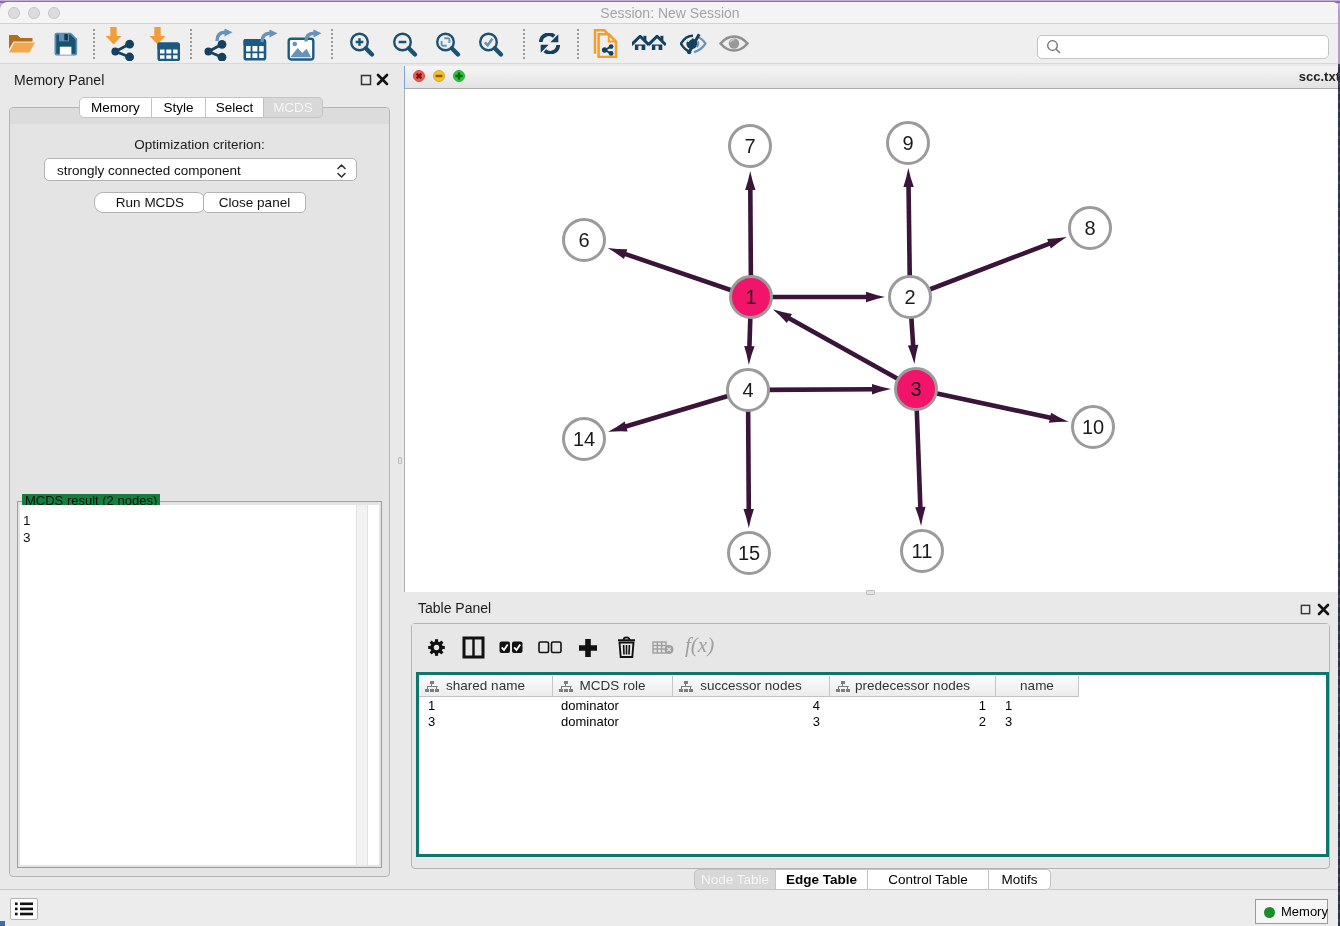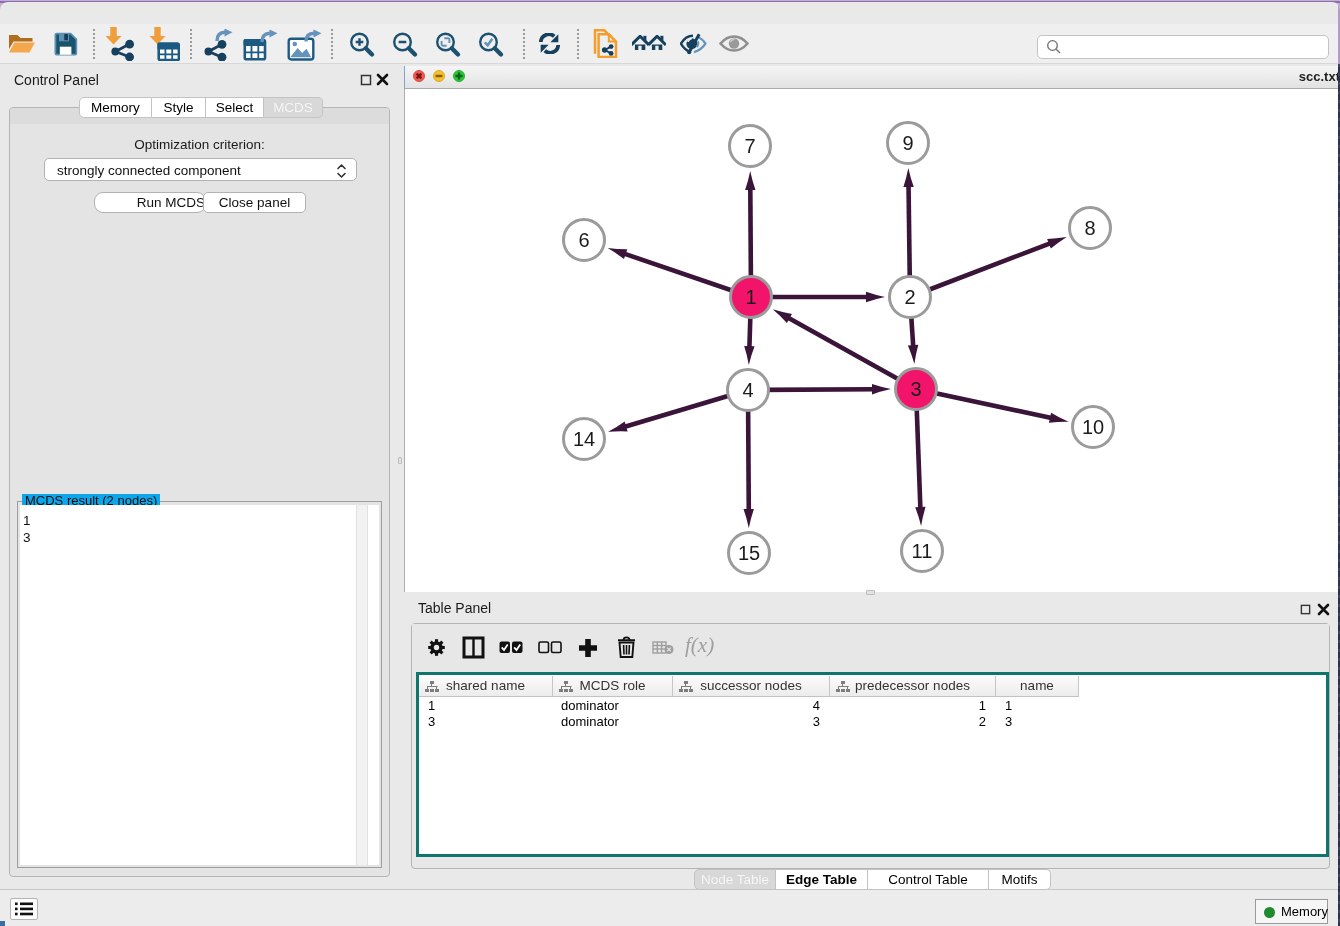--- a/index.html
+++ b/index.html
@@ -76,20 +76,26 @@
 
   
   #statusbar { position:absolute; left:0; right:0; bottom:0; height:37px;
                background:#ececec; border-top:1px solid #c8c8c8; }
 </style>
 </head>
 <body>
 <div id="topline"></div>
 <div id="win">
 
+  <div id="titlebar">
+    <div class="tl-dot" style="left:8px;"></div>
+    <div class="tl-dot" style="left:28px;"></div>
+    <div class="tl-dot" style="left:48px;"></div>
+    <div id="title-text">Session: New Session</div>
+  </div>
 
   <div id="toolbar">
     <div id="tb-icons">
 
       <svg class="abs" style="left:8px;top:8px" width="28" height="22" viewBox="0 0 28 22">
         <path d="M1 3 L9.5 3 L12.5 6 L24.5 6 L24.5 9.5 L5.5 9.5 L1 17 Z" fill="#b06e1c"></path>
         <path d="M6.3 10.5 L27 10.5 L21.5 20.5 L1 20.5 Z" fill="#f5a74e"></path>
       </svg>
 
       <svg class="abs" style="left:54px;top:8px" width="24" height="24" viewBox="0 0 24 24">
@@ -240,21 +246,21 @@
     <div class="sep" style="left:577px;"></div>
     <div id="searchbox">
       <svg width="16" height="16" style="position:absolute;left:8px;top:3px;" viewBox="0 0 16 16">
         <circle cx="6.5" cy="6.5" r="4.8" fill="none" stroke="#6e6e6e" stroke-width="1.3"></circle>
         <line x1="10.2" y1="10.2" x2="14" y2="14" stroke="#6e6e6e" stroke-width="1.3"></line>
       </svg>
     </div>
   </div>
 
   <div id="cpanel">
-    <div id="cp-title">Control Panel</div>
+    <div id="cp-title">Memory Panel</div>
     <div id="cp-pane"></div>
     <div class="tabgroup" style="left:79px; top:32px;">
       <div class="tab" style="width:73px;">Memory</div>
       <div class="tab" style="width:54px;">Style</div>
       <div class="tab" style="width:58px;">Select</div>
       <div class="tab sel" style="width:59px;">MCDS</div>
     </div>
     <div id="cp-content">
 
       <svg class="abs" style="left:360px;top:9px;" width="12" height="12" viewBox="0 0 12 12">
@@ -269,25 +275,25 @@
       <div class="abs" style="left:0;top:72px;width:399px;text-align:center;font-size:13.5px;color:#1a1a1a;">Optimization criterion:</div>
 
       <div class="abs" style="left:44px;top:93px;width:313px;height:23px;background:#fff;border:1px solid #b2b2b2;border-radius:5px;">
         <div class="abs" style="left:12px;top:4px;font-size:13.5px;color:#111;">strongly connected component</div>
         <svg class="abs" style="right:9px;top:4px;" width="11" height="16" viewBox="0 0 11 16">
           <path d="M2 5.5 L5.5 2 L9 5.5" fill="none" stroke="#333" stroke-width="1.6" stroke-linecap="round" stroke-linejoin="round"></path>
           <path d="M2 10.5 L5.5 14 L9 10.5" fill="none" stroke="#333" stroke-width="1.6" stroke-linecap="round" stroke-linejoin="round"></path>
         </svg>
       </div>
 
-      <div class="abs" style="left:94px;top:127px;width:112px;height:21px;background:#fff;border:1px solid #b2b2b2;border-radius:9px;text-align:right;font-size:13.5px;line-height:20px;color:#111;">Run MCDS</div>
+      <div class="abs" style="left:94px;top:127px;width:112px;height:21px;background:#fff;border:1px solid #b2b2b2;border-radius:9px;text-align:center;font-size:13.5px;line-height:20px;color:#111;">Run MCDS</div>
       <div class="abs" style="left:203px;top:127px;width:103px;height:21px;background:#fff;border:1px solid #b2b2b2;border-radius:5px;text-align:center;font-size:13.5px;line-height:20px;color:#111;">Close panel</div>
 
       <div class="abs" style="left:17px;top:436px;width:365px;height:367px;border:1px solid #9e9e9e;"></div>
-      <div class="abs" style="left:22px;top:429px;height:14px;background:#0ea5e9;padding:0 3px;font-size:13px;color:#111;line-height:14px;">MCDS result (2 nodes)</div>
+      <div class="abs" style="left:22px;top:429px;height:14px;background:#15803d;padding:0 3px;font-size:13px;color:#111;line-height:14px;">MCDS result (2 nodes)</div>
       <div class="abs" style="left:20px;top:440px;width:359px;height:360px;background:#fff;">
         <div class="abs" style="left:3px;top:8px;font-size:13.5px;color:#111;line-height:16.5px;">1<br>3</div>
         <div class="abs" style="right:11px;top:0;width:12px;height:360px;background:#f2f2f2;border-left:1px solid #e2e2e2;border-right:1px solid #e2e2e2;"></div>
       </div>
     </div>
   </div>
 
   <div id="netwin">
     <div id="net-titlebar">
       <div class="abs" style="left:-1px;top:0;width:1px;height:23px;background:#7ba7d7;"></div>

